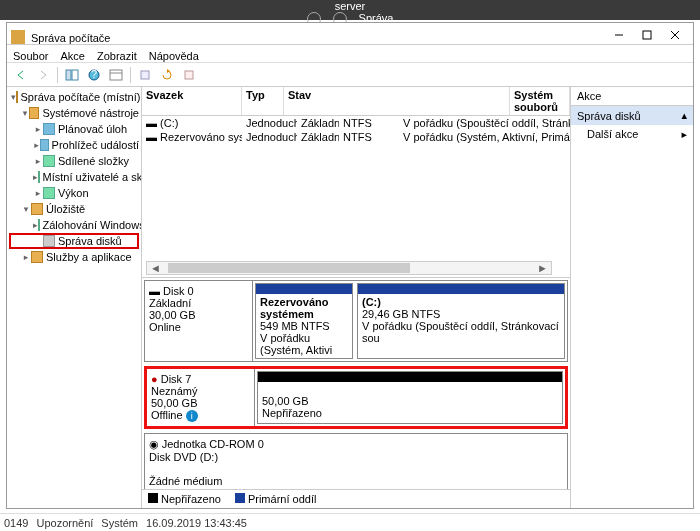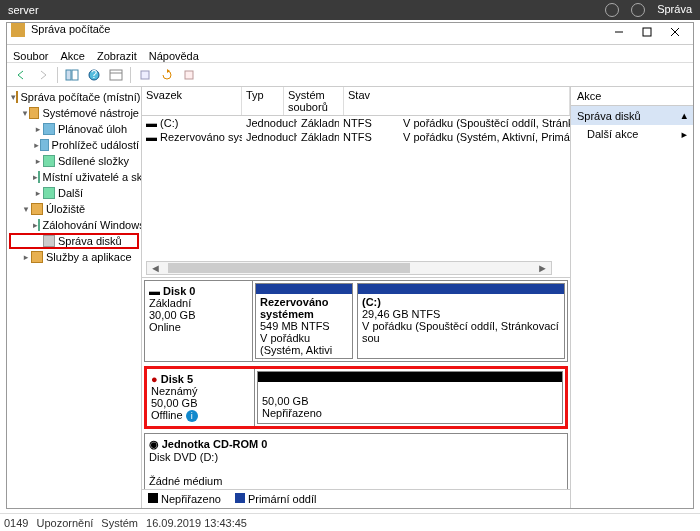--- a/index.html
+++ b/index.html
@@ -1,25 +1,25 @@
 <!DOCTYPE html>
 <html><head>
 <meta charset="utf-8">
 <style>
 * { box-sizing: border-box; margin: 0; padding: 0; font-family: "Segoe UI", Tahoma, sans-serif; font-size: 11px; }
 body { background: #fff; width: 700px; height: 531px; overflow: hidden; color: #000; }
 
 
-.server-bar { background: #3a3a3a; color: #fff; height: 20px; display: flex; align-items: center; padding: 0 8px; justify-content: space-between; }
+.server-bar { background: #3a3a3a; color: #fff; height: 20px; display: flex; align-items: center; padding: 0 8px; justify-content: space-between; flex-direction: column; }
 .server-bar .right { display: flex; gap: 12px; align-items: flex-start; }
 .sb-icon { width: 14px; height: 14px; border: 1px solid #aaa; border-radius: 50%; display:inline-block; }
 
 
 .window { position: absolute; left: 6px; top: 22px; right: 6px; bottom: 22px; background: #fff; border: 1px solid #999; display: flex; flex-direction: column; }
-.titlebar { height: 22px; display: flex; align-items: flex-start; padding: 0 4px; border-bottom: 1px solid #ccc; }
+.titlebar { height: 22px; display: flex; align-items: flex-end; padding: 0 4px; border-bottom: 1px solid #ccc; }
 .titlebar .title-icon { width: 14px; height: 14px; background: #d9a441; margin-right: 6px; }
 .titlebar .title-text { flex: 1; }
 .titlebar .wbtn { width: 28px; height: 18px; display: flex; align-items: center; justify-content: center; }
 
 .menubar { height: 18px; display: flex; align-items: flex-end; padding: 0 6px; gap: 12px; border-bottom: 1px solid #ddd; }
 .menubar span { cursor: default; }
 
 .toolbar { height: 24px; display: flex; align-items: center; padding: 0 4px; gap: 2px; border-bottom: 1px solid #ccc; }
 .tbtn { width: 20px; height: 20px; display: flex; align-items: center; justify-content: center; border: 1px solid transparent; }
 .tsep { width: 1px; height: 16px; background: #ccc; margin: 0 2px; }
@@ -33,31 +33,31 @@
 .tree .nicon { width: 12px; height: 12px; margin-right: 3px; display: inline-block; background:#7da; border:1px solid #5a8; }
 .tree .nicon.blue { background:#7bd; border-color:#59b; }
 .tree .nicon.gray { background:#ccc; border-color:#999; }
 .tree .nicon.orange { background:#e8b050; border-color:#b88020; }
 .tree .sel { border: 2px solid #d00; padding-left:0; }
 
 
 .mid { flex: 1; display: flex; flex-direction: column; border-right: 1px solid #ccc; min-width:0; }
 .vol-table { flex: 0 0 auto; height: 190px; overflow: hidden; position:relative; }
 .vt-head { display: flex; border-bottom: 1px solid #ccc; background: #fff; }
-.vt-head div { border-right: 1px solid #ddd; padding: 2px 4px; }
+.vt-head div { border-right: 1px solid #ddd; padding: 2px 4px; font-weight: bold; }
 .vt-row { display: flex; }
 .vt-row div { padding: 1px 4px; white-space: nowrap; overflow:hidden; }
 .vt-scroll { position:absolute; bottom:2px; left:4px; right:18px; height:14px; background:#f4f4f4; border:1px solid #ccc; display:flex; align-items:center; }
 .vt-scroll .thumb { background:#ccc; height:10px; width:60%; margin-left:4px; }
 
 .disk-panes { flex: 1; overflow: hidden; border-top: 1px solid #ccc; padding: 2px; }
 .disk-row { display: flex; border: 1px solid #888; margin-bottom: 4px; background:#fff; }
 .disk-row.hl { border: 3px solid #e11; }
 .disk-label { width: 108px; border-right: 1px solid #888; padding: 4px; }
-.disk-label b { font-weight: bold; }
+.disk-label b { font-weight: normal; }
 .disk-parts { flex: 1; display: flex; }
 .part { flex: 1; border: 1px solid #888; margin: 2px; }
 .part .pbar { height: 10px; background: #1a3f9c; }
 .part .pbar.black { background:#000; }
 .part .pbody { padding: 2px 4px; font-size: 10px; }
 .legend { padding: 3px 6px; border-top:1px solid #ccc; display:flex; gap:14px; align-items:center; }
 .lg-sw { width:10px; height:10px; display:inline-block; margin-right:3px; }
 
 
 .actions { width: 122px; display: flex; flex-direction: column; }
@@ -190,21 +190,21 @@
           <span>Sdílené složky</span>
         </div>
       <div class="node" style="padding-left:24px">
           <span class="twist">▸</span>
           <span class="nicon"></span>
           <span>Místní uživatelé a skupi</span>
         </div>
       <div class="node" style="padding-left:24px">
           <span class="twist">▸</span>
           <span class="nicon"></span>
-          <span>Další</span>
+          <span>Výkon</span>
         </div>
       <div class="node" style="padding-left:12px">
           <span class="twist">▾</span>
           <span class="nicon orange"></span>
           <span>Úložiště</span>
         </div>
       <div class="node" style="padding-left:24px">
           <span class="twist">▸</span>
           <span class="nicon"></span>
           <span>Zálohování Windows Se</span>
@@ -218,22 +218,22 @@
           <span class="nicon orange"></span>
           <span>Služby a aplikace</span>
         </div>
     </div>
 
     <div class="mid">
       <div class="vol-table">
         <div class="vt-head">
           <div style="width:100px">Svazek</div>
           <div style="width:42px">Typ</div>
+          <div style="flex:1">Stav</div>
           <div style="width:60px">Systém souborů</div>
-          <div style="flex:1">Stav</div>
         </div>
         <div class="vt-row">
           <div style="width:100px">▬ <span>(C:)</span></div>
           <div style="width:55px">Jednoduchý</div>
           <div style="width:42px">Základní</div>
           <div style="width:60px">NTFS</div>
           <div style="flex:1">V pořádku (Spouštěcí oddíl, Stránkovací</div>
         </div>
         <div class="vt-row">
           <div style="width:100px">▬ <span>Rezervováno systémem</span></div>
@@ -265,21 +265,21 @@
             </div>
             <div class="part">
               <div class="pbar"></div>
               <div class="pbody"><b>(C:)</b><br><span>29,46 GB NTFS</span><br><span>V pořádku (Spouštěcí oddíl, Stránkovací sou</span></div>
             </div>
           </div>
         </div>
 
         <div class="disk-row hl">
           <div class="disk-label">
-            <b style="color:#b00">● <span style="color:#000">Disk 5</span></b><br>
+            <b style="color:#b00">● <span style="color:#000">Disk 7</span></b><br>
             <span>Neznámý</span><br>
             <span>50,00 GB</span><br>
             <span>Offline</span> <span style="display:inline-block;width:12px;height:12px;background:#18c;color:#fff;border-radius:50%;text-align:center;line-height:12px;font-size:9px">i</span>
           </div>
           <div class="disk-parts">
             <div class="part">
               <div class="pbar black"></div>
               <div class="pbody"><br><span>50,00 GB</span><br><span>Nepřiřazeno</span></div>
             </div>
           </div>

